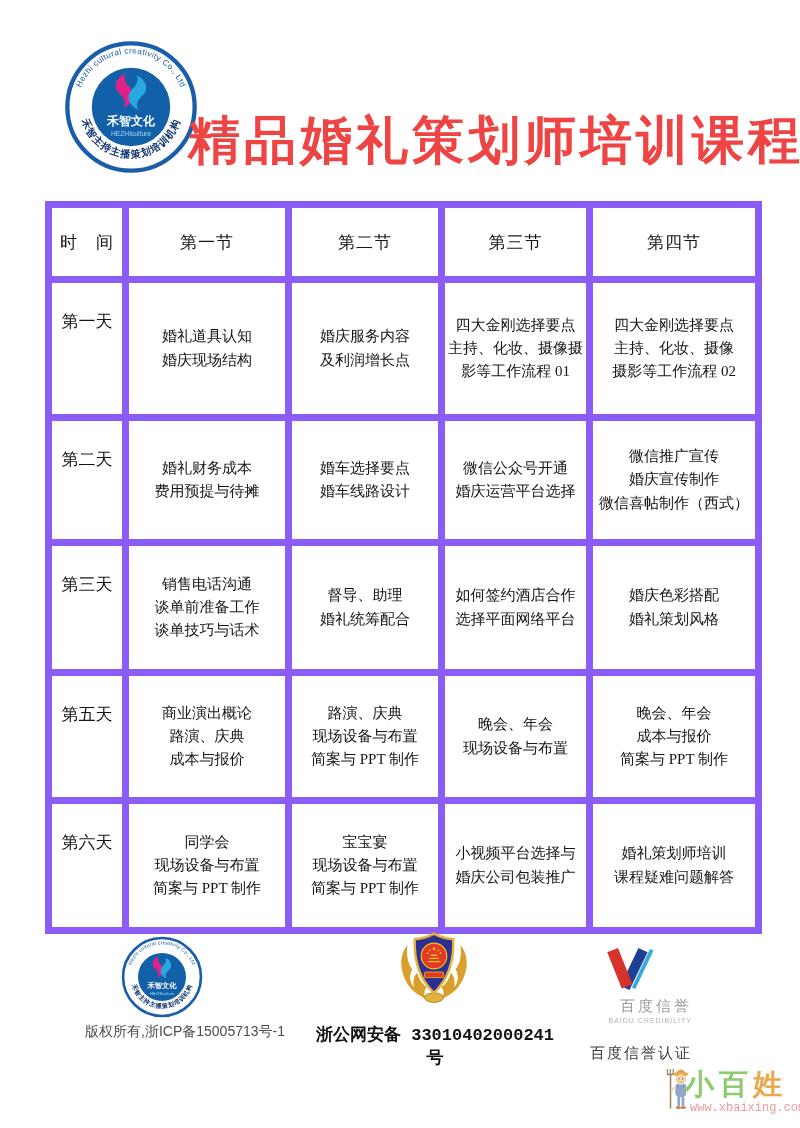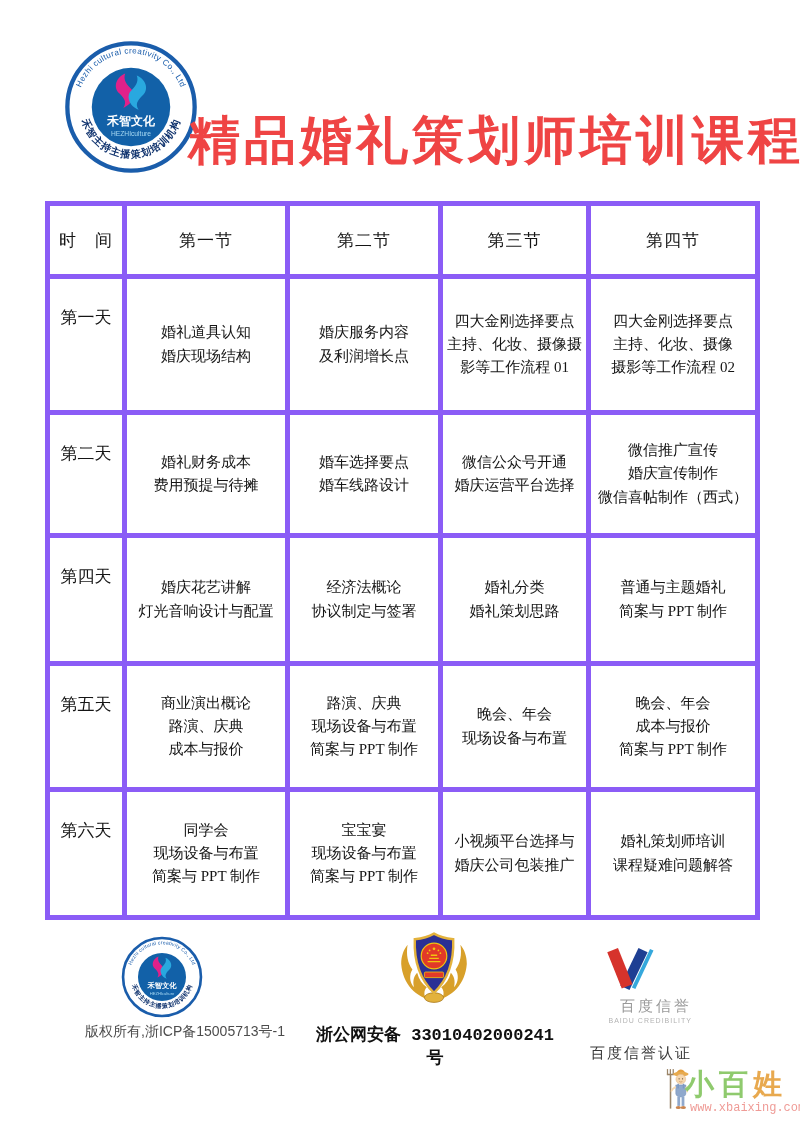--- a/index.html
+++ b/index.html
@@ -13,21 +13,21 @@
     position:absolute;left:188px;top:74px;width:585px;height:64px;
     text-align:center;font-size:52px;font-weight:bold;letter-spacing:4px;
     color:#ef4444;line-height:64px;white-space:nowrap;
   }
   
   .course-table{
     position:absolute;left:45px;top:201px;width:710px;
     border-collapse:collapse;table-layout:fixed;
   }
   .course-table th,.course-table td{
-    border:5px solid #8b5cf6;text-align:center;padding:0;
+    border:7px solid #8b5cf6;text-align:center;padding:0;
     font-weight:normal;color:#151515;
   }
   .course-table thead th{height:68px;font-size:17px;letter-spacing:1px;}
   .course-table tbody tr:nth-child(1) td{height:104px;}
   .course-table tbody tr:nth-child(2) td{height:91px;margin-top:48px;}
   .course-table tbody tr:nth-child(3) td{height:96px;}
   .course-table tbody tr:nth-child(4) td{height:94px;}
   .course-table tbody tr:nth-child(5) td{height:96px;}
   .course-table tbody tr:nth-child(6) td{height:93px;}
   .day-cell{vertical-align:top;padding-top:27px !important;font-size:17px;}
@@ -192,36 +192,37 @@
           <div>微信公众号开通</div>
           <div>婚庆运营平台选择</div>
         </td>
         <td class="course-cell">
           <div>微信推广宣传</div>
           <div>婚庆宣传制作</div>
           <div>微信喜帖制作（西式）</div>
         </td>
       </tr>
       <tr>
-        <td class="day-cell">第四天</td>
-        <td class="course-cell">
-          <div>婚庆花艺讲解</div>
-          <div>灯光音响设计与配置</div>
-        </td>
-        <td class="course-cell">
-          <div>经济法概论</div>
-          <div>协议制定与签署</div>
-        </td>
-        <td class="course-cell">
-          <div>婚礼分类</div>
-          <div>婚礼策划思路</div>
-        </td>
-        <td class="course-cell">
-          <div>普通与主题婚礼</div>
-          <div>简案与 PPT 制作</div>
+        <td class="day-cell">第三天</td>
+        <td class="course-cell">
+          <div>销售电话沟通</div>
+          <div>谈单前准备工作</div>
+          <div>谈单技巧与话术</div>
+        </td>
+        <td class="course-cell">
+          <div>督导、助理</div>
+          <div>婚礼统筹配合</div>
+        </td>
+        <td class="course-cell">
+          <div>如何签约酒店合作</div>
+          <div>选择平面网络平台</div>
+        </td>
+        <td class="course-cell">
+          <div>婚庆色彩搭配</div>
+          <div>婚礼策划风格</div>
         </td>
       </tr>
       <tr>
         <td class="day-cell">第五天</td>
         <td class="course-cell">
           <div>商业演出概论</div>
           <div>路演、庆典</div>
           <div>成本与报价</div>
         </td>
         <td class="course-cell">

